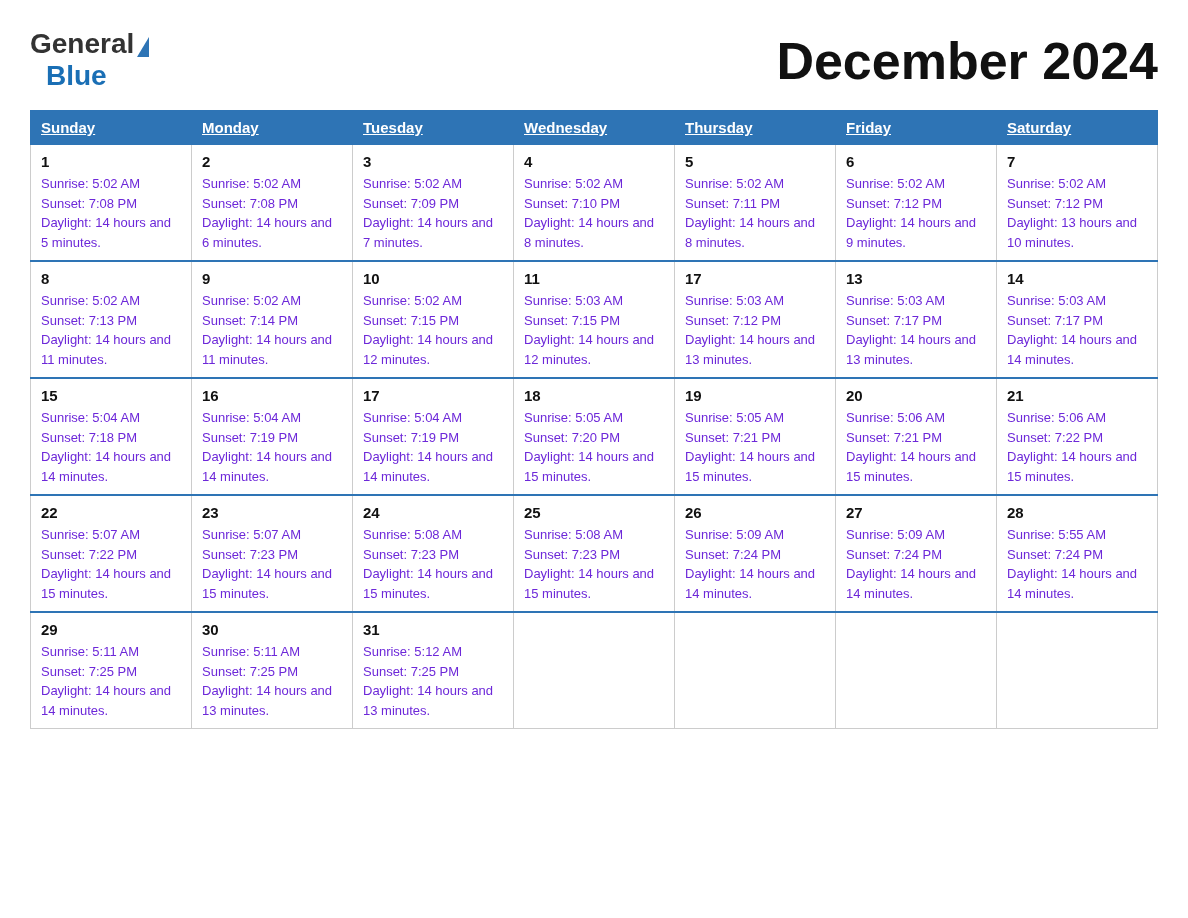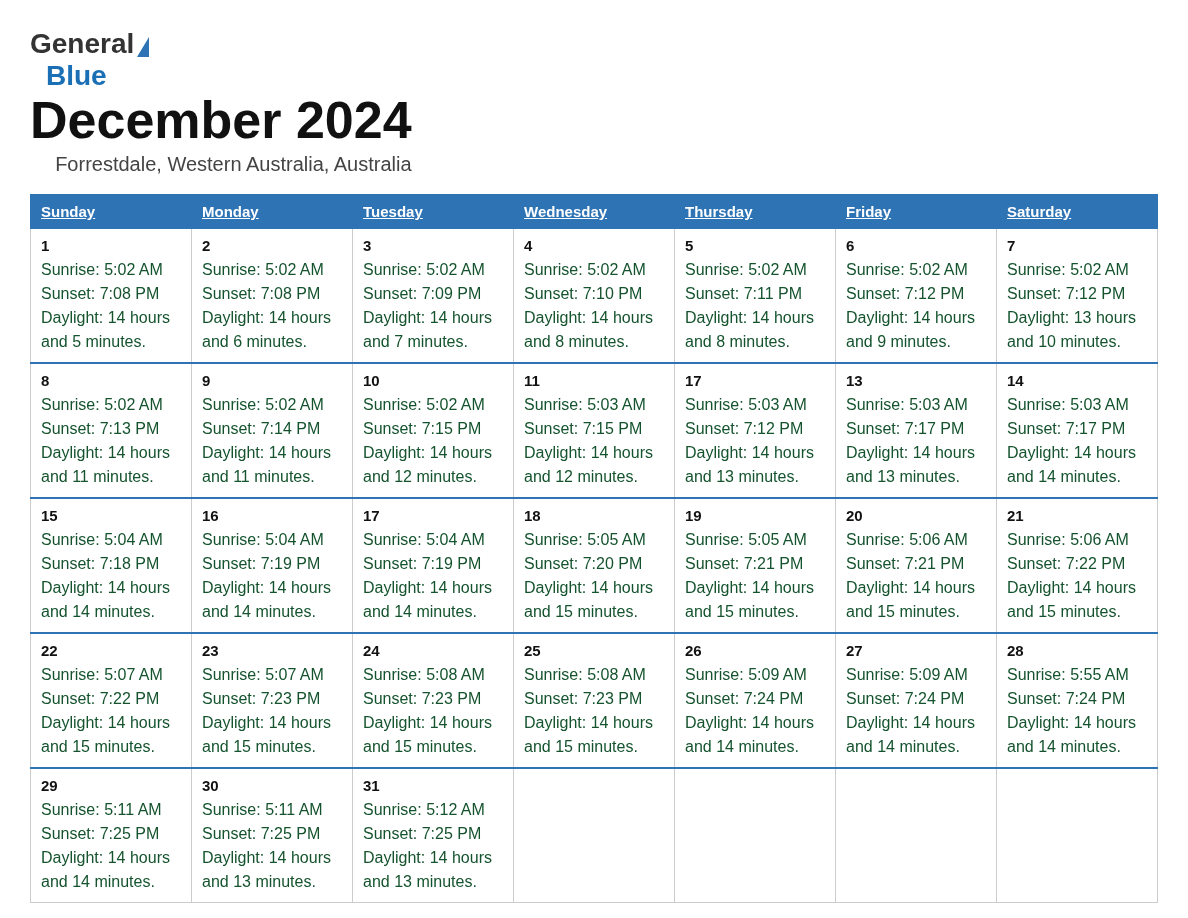--- a/index.html
+++ b/index.html
@@ -5,33 +5,33 @@
     * { margin: 0; padding: 0; box-sizing: border-box; }
     body {
       font-family: Arial, sans-serif;
       background: #fff;
       width: 1188px;
       min-height: 918px;
       padding: 20px 30px;
     }
     .header {
       display: flex;
-      justify-content: flex-end;
+      justify-content: space-between;
       align-items: flex-start;
       margin-bottom: 18px;
-      flex-direction: column;
     }
     .logo {
       display: flex;
       flex-direction: column;
       align-items: flex-start;
       margin-top: 8px;
     }
     .title-area {
       text-align: right;
+      margin-top: 13px;
     }
     .month-title {
       font-size: 52px;
       font-weight: bold;
       color: #111;
       line-height: 1.1;
     }
     .location-title {
       font-size: 20px;
       color: #444;
@@ -62,22 +62,22 @@
       height: 110px;
     }
     .day-number {
       font-size: 15px;
       font-weight: bold;
       color: #111;
       display: block;
       margin-bottom: 4px;
     }
     .day-info {
-      font-size: 16px;
-      color: #14532d;
+      font-size: 13px;
+      color: #6d28d9;
       line-height: 1.5;
     }
     .empty-cell {
       background: #fff;
     }
     .row-border-top td {
       border-top: 2px solid #2e74b5;
     }
     .logo-row {
       display: flex;
@@ -104,21 +104,20 @@
     <div class="logo-row">
       <span style="font-size:28px;font-weight:bold;color:#333;">General</span>
       <span class="logo-triangle"></span>
     </div>
     <div>
       <span style="font-size:28px;font-weight:bold;color:#1a6fb5;margin-left:16px;">Blue</span>
     </div>
   </div>
   <div class="title-area">
     <div class="month-title">December 2024</div>
-    <div class="location-title">Forrestdale, Western Australia, Australia</div>
   </div>
 </div>
 
 <table class="calendar-table">
   <thead>
     <tr>
       <th>Sunday</th>
       <th>Monday</th>
       <th>Tuesday</th>
       <th>Wednesday</th>

